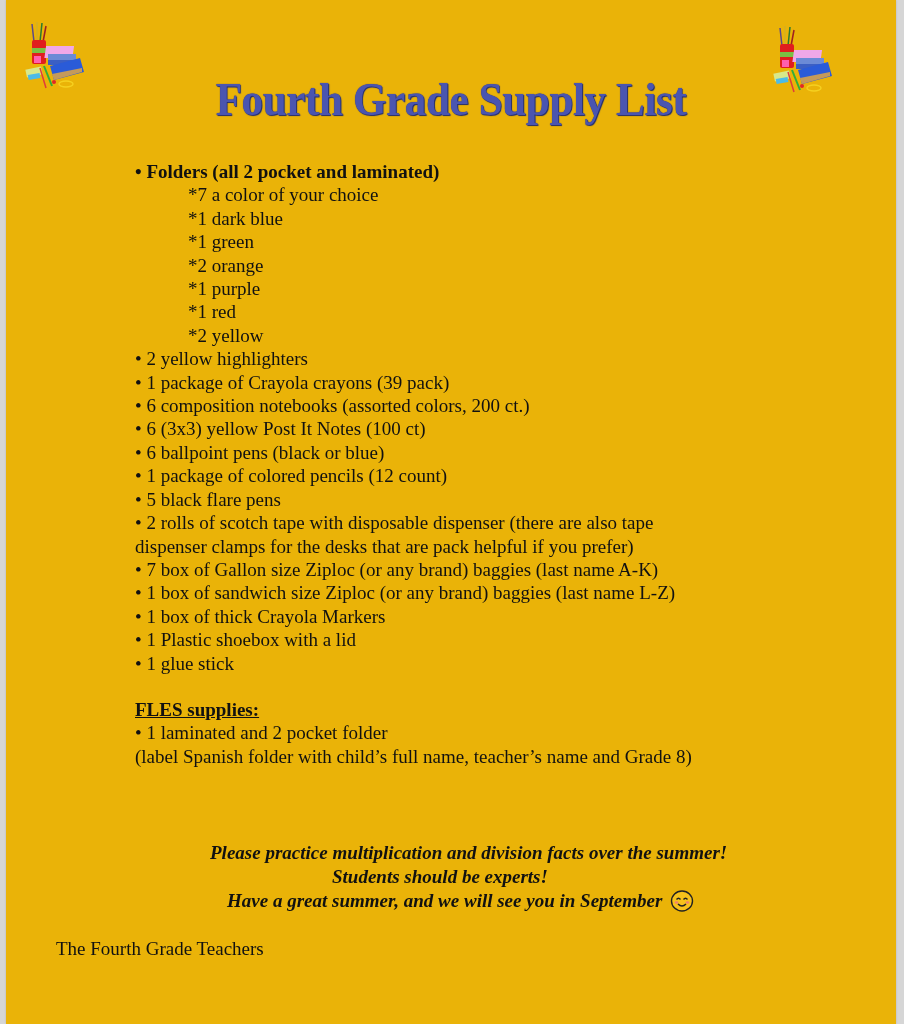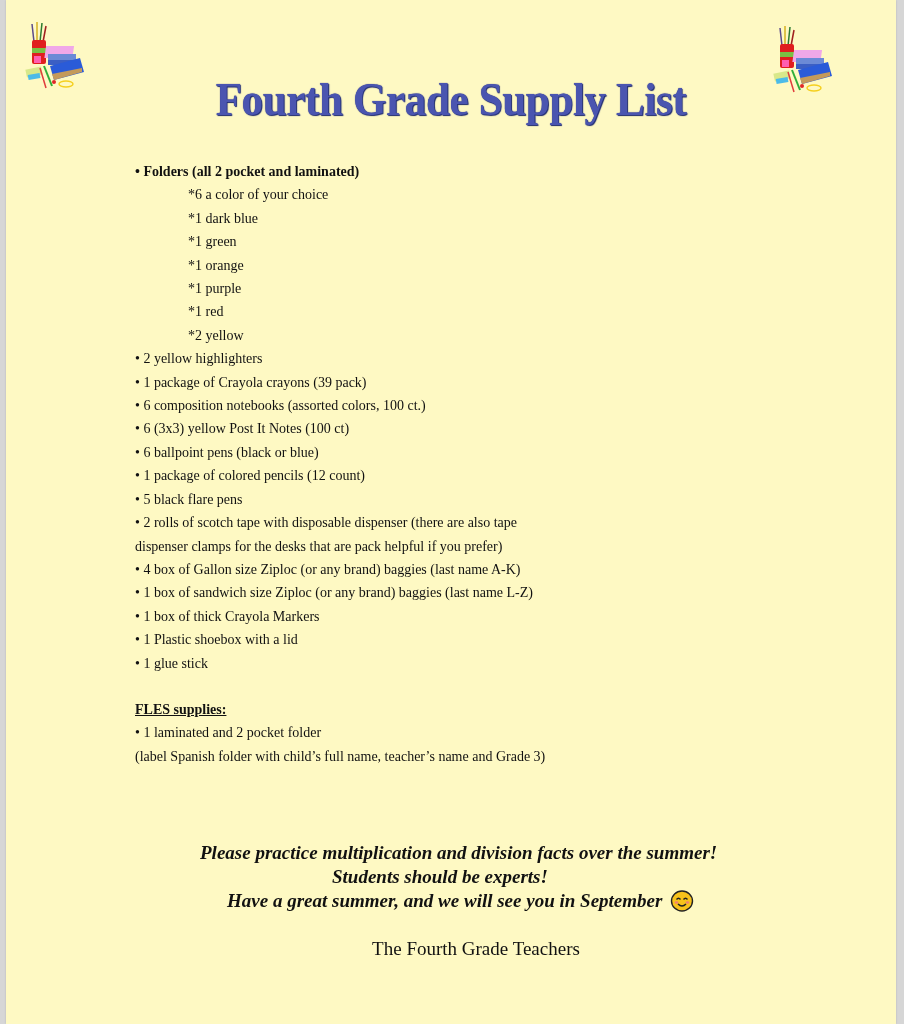--- a/index.html
+++ b/index.html
@@ -4,55 +4,55 @@
   <style>
     html, body { margin: 0; padding: 0; }
     body {
       width: 904px; height: 1024px; overflow: hidden;
       background: #d6d6d6;
       font-family: "Liberation Serif", serif;
       color: #111;
     }
     .page {
       position: absolute; left: 6px; top: 0; width: 890px; height: 1024px;
-      background: #fef9c3;
+      background: #eab308;
       box-shadow: 0 0 2px rgba(0,0,0,0.15);
     }
     .clipart { position: absolute; width: 60px; height: 78px; }
     .clipart.left { left: 18px; top: 18px; }
     .clipart.right { left: 766px; top: 22px; }
     .title {
       position: absolute; left: 0; width: 890px; top: 72px;
       text-align: center; padding-left: 0;
       font-family: "Liberation Serif", serif; font-weight: bold;
       font-size: 47px; letter-spacing: -0.5px;
       color: #4a55b0;
       text-shadow: 1px 1px 1px #1e2a70, 0 0 1px #2a3280;
       transform: scaleX(0.92);
     }
     .content {
       position: absolute; left: 129px; top: 160px; width: 720px;
-      font-size: 14px; line-height: 23.4px;
+      font-size: 19px; line-height: 23.4px;
     }
     .line { white-space: nowrap; }
     .bold { font-weight: bold; }
     .sub { padding-left: 53px; }
     .gap { height: 23px; }
     .underline { text-decoration: underline; }
     .closing {
       position: absolute; left: 0; width: 890px; top: 841px;
       font-weight: bold; font-style: italic; font-size: 19px; line-height: 24px;
     }
-    .closing .c1 { position: absolute; left: 194px; white-space: nowrap; }
+    .closing .c1 { position: absolute; left: 204px; white-space: nowrap; }
     .closing .c2 { position: absolute; left: 326px; top: 24px; white-space: nowrap; }
     .closing .c3 { position: absolute; left: 221px; top: 48px; white-space: nowrap; }
     .smiley { display: inline-block; vertical-align: middle; margin-left: 8px; width: 24px; height: 24px; position: relative; top: -2px; }
     .signature {
       position: absolute; left: 0; width: 890px; top: 938px;
-      text-align: center; font-size: 19px; padding-left: 50px; box-sizing: border-box;
+      font-size: 19px; padding-left: 50px; box-sizing: border-box;
     }
   </style>
 </head>
 <body>
 
 <div class="page">
 
   <svg class="clipart left" viewBox="0 0 60 78">
     <g>
       <line x1="10" y1="24" x2="8" y2="6" stroke="#5b4a8a" stroke-width="1.5"></line>
@@ -96,48 +96,48 @@
       <line x1="16" y1="50" x2="22" y2="70" stroke="#e03b3b" stroke-width="1.5"></line>
       <ellipse cx="42" cy="66" rx="7" ry="3" fill="none" stroke="#f5d020" stroke-width="1.5"></ellipse>
       <circle cx="30" cy="64" r="2" fill="#e02828"></circle>
     </g>
   </svg>
 
   <div class="title">Fourth Grade Supply List</div>
 
   <div class="content">
     <div class="line bold">• Folders (all 2 pocket and laminated)</div>
-    <div class="line sub">*6 a color of your choice</div>
+    <div class="line sub">*7 a color of your choice</div>
     <div class="line sub">*1 dark blue</div>
     <div class="line sub">*1 green</div>
-    <div class="line sub">*1 orange</div>
+    <div class="line sub">*2 orange</div>
     <div class="line sub">*1 purple</div>
     <div class="line sub">*1 red</div>
     <div class="line sub">*2 yellow</div>
 
     <div class="line">• 2 yellow highlighters</div>
     <div class="line">• 1 package of Crayola crayons (39 pack)</div>
-    <div class="line">• 6 composition notebooks (assorted colors, 100 ct.)</div>
+    <div class="line">• 6 composition notebooks (assorted colors, 200 ct.)</div>
     <div class="line">• 6 (3x3) yellow Post It Notes (100 ct)</div>
     <div class="line">• 6 ballpoint pens (black or blue)</div>
     <div class="line">• 1 package of colored pencils (12 count)</div>
     <div class="line">• 5 black flare pens</div>
     <div class="line">• 2 rolls of scotch tape with disposable dispenser (there are also tape</div>
     <div class="line">dispenser clamps for the desks that are pack helpful if you prefer)</div>
-    <div class="line">• 4 box of Gallon size Ziploc (or any brand) baggies (last name A-K)</div>
+    <div class="line">• 7 box of Gallon size Ziploc (or any brand) baggies (last name A-K)</div>
     <div class="line">• 1 box of sandwich size Ziploc (or any brand) baggies (last name L-Z)</div>
     <div class="line">• 1 box of thick Crayola Markers</div>
     <div class="line">• 1 Plastic shoebox with a lid</div>
     <div class="line">• 1 glue stick</div>
 
     <div class="gap"></div>
 
     <div class="line bold underline">FLES supplies:</div>
     <div class="line">• 1 laminated and 2 pocket folder</div>
-    <div class="line">(label Spanish folder with child’s full name, teacher’s name and Grade 3)</div>
+    <div class="line">(label Spanish folder with child’s full name, teacher’s name and Grade 8)</div>
   </div>
 
   <div class="closing">
     <div class="c1">Please practice multiplication and division facts over the summer!</div>
     <div class="c2">Students should be experts!</div>
     <div class="c3"><span>Have a great summer, and we will see you in September</span><svg class="smiley" viewBox="0 0 24 24">
         <ellipse cx="12" cy="12" rx="10.5" ry="10" fill="#f7c21b" stroke="#222" stroke-width="1.4"></ellipse>
         <path d="M6.5 10.5 Q8.5 8 10.5 10.5" fill="none" stroke="#222" stroke-width="1.4"></path>
         <path d="M13.5 10.5 Q15.5 8 17.5 10.5" fill="none" stroke="#222" stroke-width="1.4"></path>
         <ellipse cx="6.5" cy="13.5" rx="1.8" ry="1.2" fill="#f08070"></ellipse>

